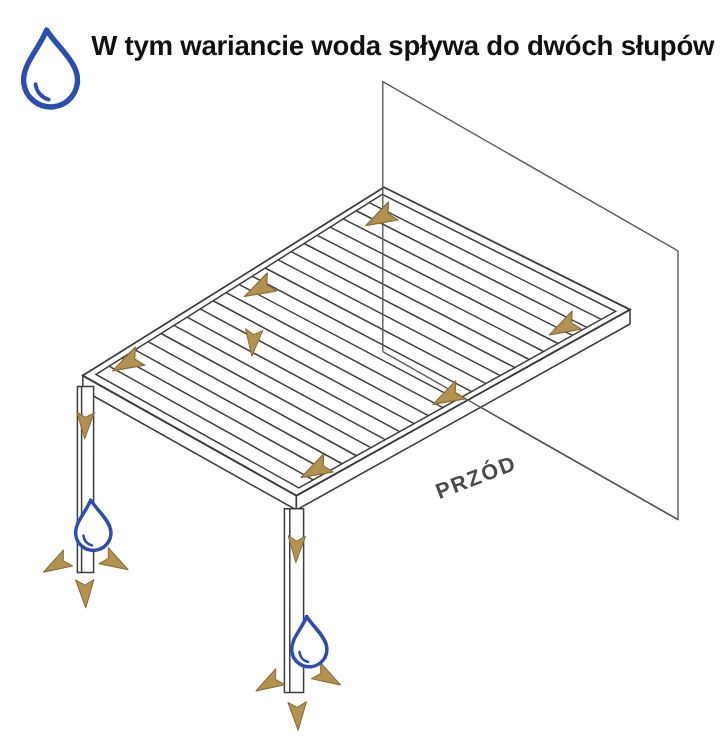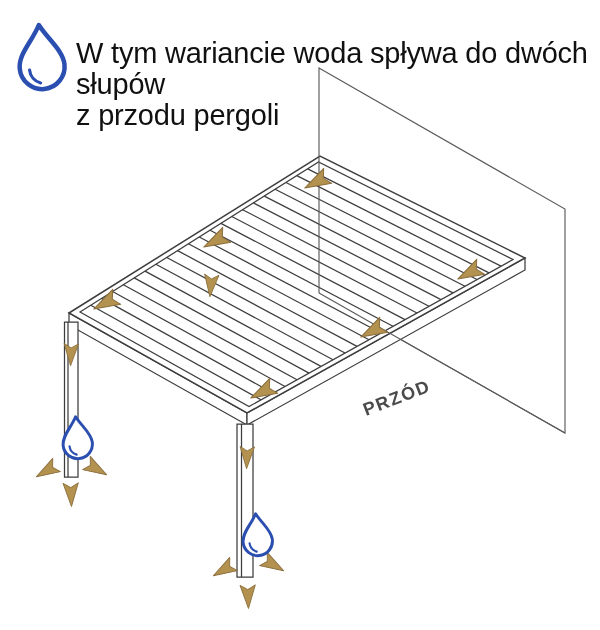--- a/index.html
+++ b/index.html
@@ -4,23 +4,23 @@
 <style>
   :root{
     --line:#3d3d3d; --wall:#5a5a5a; --arrow-fill:#b3924f; --arrow-stroke:#8a6d3a;
     --drop:#2b4fb0; --label:#4a4a4a; --text:#101010; --stipple:#b0a897;
   }
   html,body{margin:0;padding:0;background:#ffffff;}
   body{width:600px;height:630px;position:relative;overflow:hidden;
        font-family:"Liberation Sans", sans-serif;}
   #stage{position:absolute;left:0;top:0;}
   .header-text{
-    position:absolute;left:76px;top:38px;width:520px;
-    font-size:29px;line-height:31px;color:var(--text);
-    letter-spacing:-0.2px;font-weight:400;
+    position:absolute;left:76px;top:23px;width:520px;
+    font-size:23px;line-height:31px;color:var(--text);
+    letter-spacing:-0.2px;font-weight:700;
   }
   .ln{stroke:var(--line);fill:none;stroke-width:1.25;}
   .ln-thick{stroke:var(--line);stroke-width:1.5;}
   .white{fill:#ffffff;}
   .wall-edge{stroke:var(--wall);stroke-width:1.15;fill:none;}
   .arrow{fill:var(--arrow-fill);stroke:var(--arrow-stroke);stroke-width:1;stroke-linejoin:round;}
   .drop-outline{fill:#ffffff;stroke:var(--drop);stroke-width:4.2;stroke-linejoin:round;}
   .drop-crescent{fill:none;stroke:var(--drop);stroke-width:3;stroke-linecap:round;}
   .front-label{fill:var(--label);font-weight:bold;font-size:18px;letter-spacing:1.5px;}
 </style>
@@ -128,14 +128,13 @@
       <use href="#drop-shape" xlink:href="#drop-shape" transform="translate(41 56) rotate(-6) scale(1.07)"></use>
       <use href="#drop-shape" xlink:href="#drop-shape" transform="translate(77 437) rotate(-6) scale(0.7)"></use>
       <use href="#drop-shape" xlink:href="#drop-shape" transform="translate(257 534) rotate(-6) scale(0.7)"></use>
     </g>
 
   <text class="front-label" x="366" y="416" transform="rotate(-21 366 416)">PRZÓD</text>
 </svg>
 
 <div class="header-text">
   <div>W tym wariancie woda spływa do dwóch słupów</div>
-  <div>z przodu pergoli</div>
 </div>
 
 </body></html>

